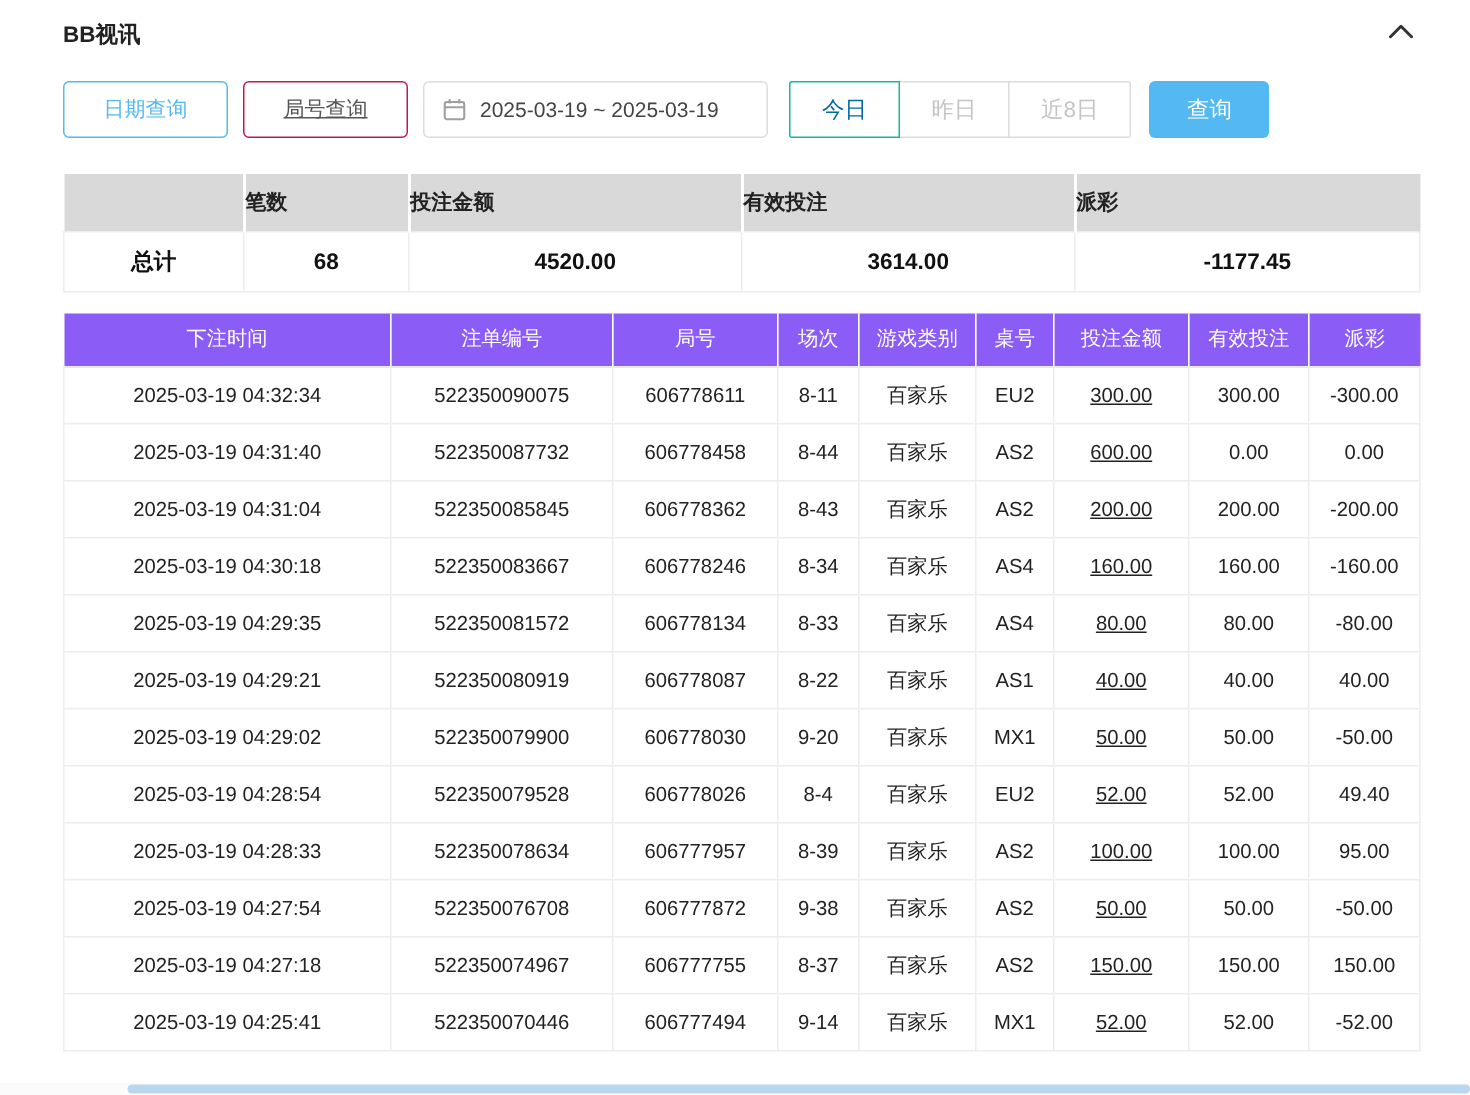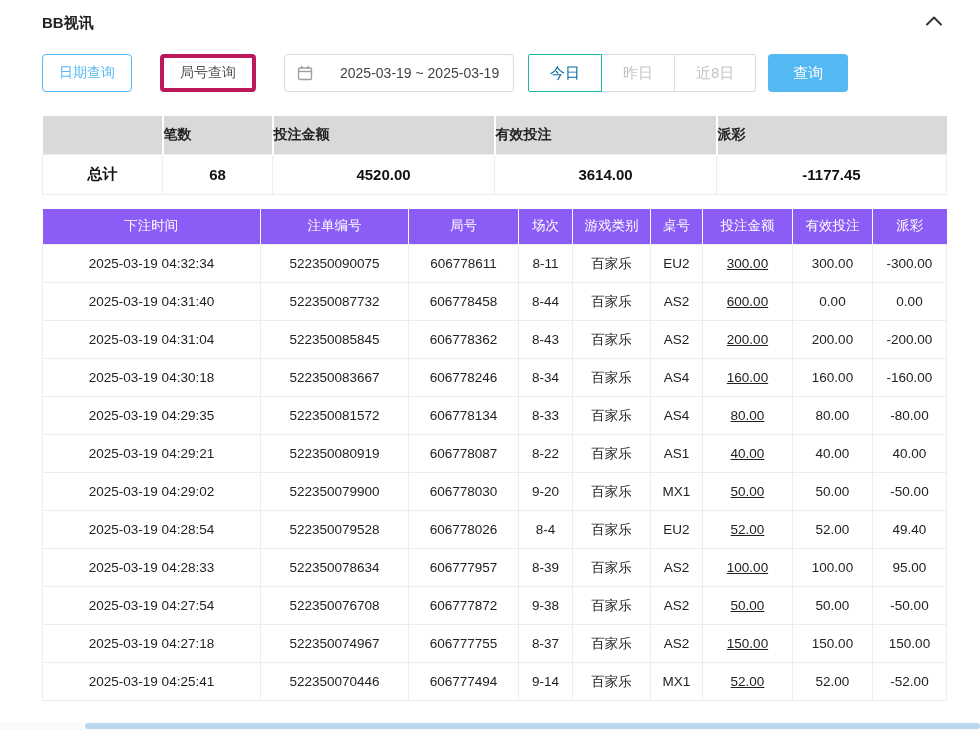--- a/index.html
+++ b/index.html
@@ -17,26 +17,26 @@
   .header-row { display:flex; justify-content:space-between; align-items:flex-start; height:24px; }
   .page-title { font-size:15px; font-weight:bold; color:#222; }
   .collapse-btn { background:none; border:none; cursor:pointer; padding:2px; line-height:0; }
 
   
   .filter-row { display:flex; align-items:center; margin-top:16px; height:38px; }
   .btn {
     height:38px; border-radius:4px; background:#fff; font-size:14px;
     cursor:pointer; font-family:inherit;
   }
-  .tab-btn { padding:0 16px; margin-right:28px; }
+  .tab-btn { padding:0 26px; margin-right:10px; }
   .blue-outline { border:1px solid #54b9f2; color:#54b9f2; }
-  .gray-outline { border:4px solid #be185d; color:#555; }
+  .gray-outline { border:1px solid #be185d; color:#555;text-decoration:underline; }
   .date-input {
     height:38px; width:230px; border:1px solid #dcdcdc; border-radius:4px;
-    display:flex; align-items:center; padding:0 12px; gap:27px;
+    display:flex; align-items:center; padding:0 12px; gap:9px;
     font-size:14px; color:#444; cursor:pointer; margin-right:14px;
   }
   .btn-group { display:flex; margin-right:12px; }
   .seg {
     height:38px; padding:0 21px; background:#fff; border:1px solid #dcdcdc;
     color:#c4c4c4; font-size:15px; cursor:pointer; margin-left:-1px; font-family:inherit;
   }
   .seg:first-child { margin-left:0; border-radius:2px 0 0 2px; }
   .seg:last-child { border-radius:0 2px 2px 0; }
   .seg.active { border:1px solid #14b8a6; color:#0369a1; position:relative; z-index:1; }

